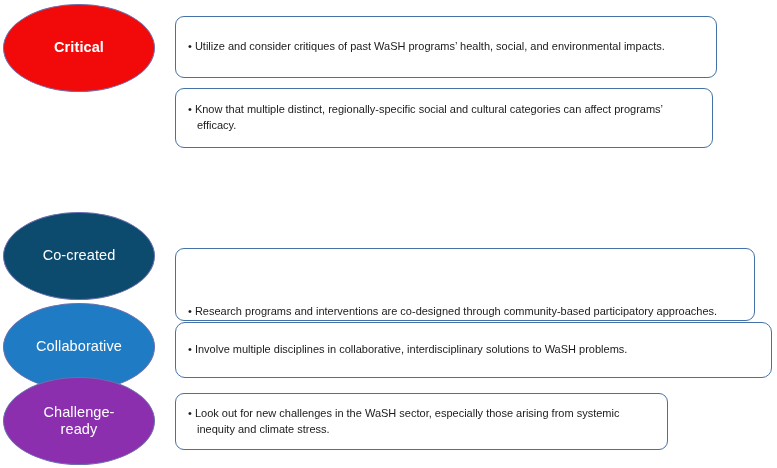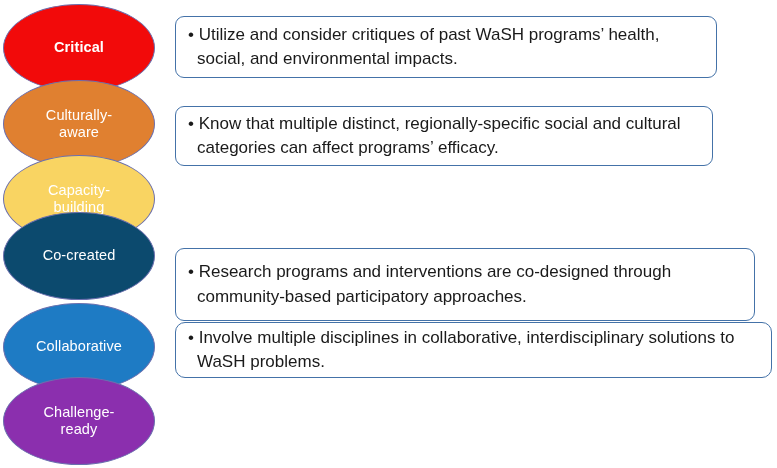--- a/index.html
+++ b/index.html
@@ -47,67 +47,64 @@
     box-sizing: border-box;
     border: 1.6px solid #4472a8;
     border-radius: 9px;
     background: #ffffff;
     display: flex;
     align-items: center;
   }
   .callout .ctext {
     display: block;
     padding: 0 10px 0 12px;
-    font-size: 17px;
+    font-size: 11px;
     line-height: 1.42;
     color: #1a1a1a;
     text-indent: -9px;
     padding-left: 21px;
   }
 </style>
 </head>
 <body>
 
 <div id="canvas">
 
   <div class="ellipse bold" style="top:4px; background:#F20A0A; z-index:1;">
     <span class="elabel">Critical</span>
   </div>
 
-  <div class="ellipse" style="top:80px; background:#E08030; z-index:2;">
-    <span class="elabel">Culturally-<br>aware</span>
-  </div>
 
-  <div class="ellipse" style="top:155px; background:#F9D462; z-index:3;">
-    <span class="elabel">Capacity-<br>building</span>
-  </div>
 
   <div class="ellipse" style="top:212px; background:#0c4a6e; z-index:4;">
     <span class="elabel">Co-created</span>
   </div>
 
   <div class="ellipse" style="top:303px; background:#1E7BC4; z-index:5;text-align:center;">
     <span class="elabel">Collaborative</span>
   </div>
 
   <div class="ellipse" style="top:377px; background:#8B2FAE; z-index:6;text-align:center;">
     <span class="elabel">Challenge-<br>ready</span>
   </div>
 
   <div class="callout" style="top:16px; width:542px; height:62px;">
     <span class="ctext">• Utilize and consider critiques of past WaSH programs’ health, social, and environmental impacts.</span>
   </div>
 
-  <div class="callout" style="top:106px; width:538px; height:60px;">
+  <div class="callout" style="top:88px; width:538px; height:60px;">
     <span class="ctext">• Know that multiple distinct, regionally-specific social and cultural categories can affect programs’ efficacy.</span>
   </div>
 
 
-  <div class="callout" style="top:248px; width:580px; height:73px;">
+  <div class="callout" style="top:248px; width:580px; height:73px;align-items:flex-end;">
     <span class="ctext">• Research programs and interventions are co-designed through community-based participatory approaches.</span>
   </div>
 
   <div class="callout" style="top:322px; width:597px; height:56px;border-radius:10px;">
     <span class="ctext">•  Involve multiple disciplines in collaborative, interdisciplinary solutions to WaSH problems.</span>
   </div>
 
+  <div class="callout" style="top:393px; width:493px; height:57px;">
+    <span class="ctext">•  Look out for new challenges in the WaSH sector, especially those arising from systemic inequity and climate stress.</span>
+  </div>
 
 </div>
 
 </body></html>

